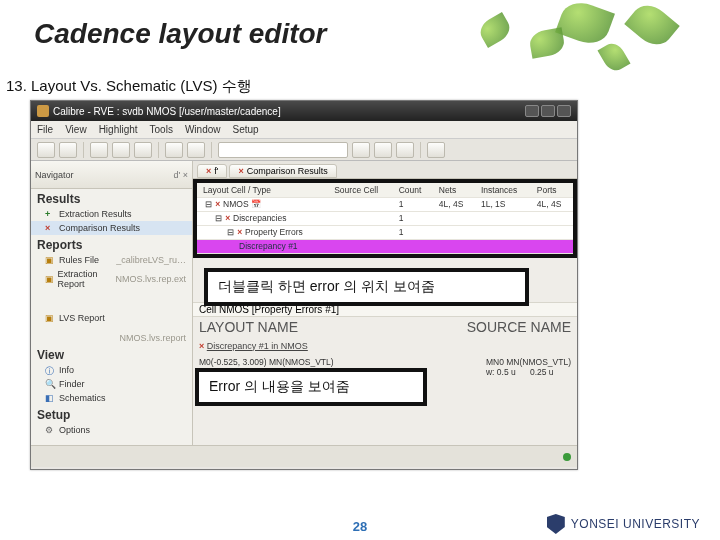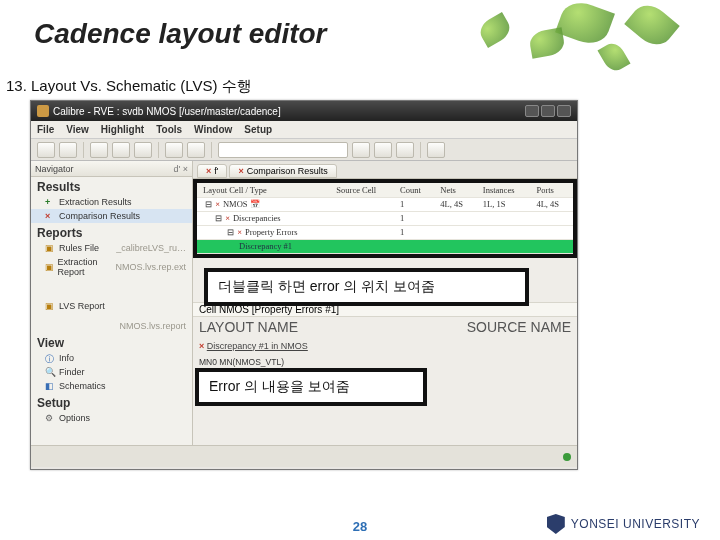--- a/index.html
+++ b/index.html
@@ -65,21 +65,20 @@
   .win-btn { width: 14px; height: 12px; background: #555; border: 1px solid #888; border-radius: 2px; }
   .menubar {
     height: 18px;
     background: #efede8;
     display: flex;
     align-items: center;
     padding: 0 6px;
     gap: 12px;
     border-bottom: 1px solid #ccc;
     color: #333;
-    font-weight: bold;
   }
   .toolbar {
     height: 22px;
     background: #e7e5df;
     display: flex;
     align-items: center;
     padding: 0 6px;
     gap: 4px;
     border-bottom: 1px solid #bbb;
   }
@@ -100,21 +99,21 @@
     height: calc(100% - 84px);
   }
   .nav {
     width: 162px;
     background: #f2f1ec;
     border-right: 1px solid #c7c4b9;
     display: flex;
     flex-direction: column;
   }
   .panel-hdr {
-    height: 16px;
+    height: 28px;
     background: linear-gradient(#f7f6f1,#e5e3da);
     border-bottom: 1px solid #c7c4b9;
     display: flex;
     align-items: center;
     padding: 0 4px;
     gap: 4px;
     color: #444;
     font-size: 9px;
   }
   .panel-hdr .x { margin-left: auto; color: #777; }
@@ -163,31 +162,30 @@
   .table-block {
     border: 4px solid #111;
     margin: 0;
     background: #fff;
   }
   table.mini {
     width: 100%;
     border-collapse: collapse;
     font-size: 8.5px;
     color: #333;
-    font-family: Liberation Serif, serif;
   }
   table.mini th, table.mini td {
     border-bottom: 1px solid #e6e4dc;
     padding: 1px 6px;
     text-align: left;
     height: 14px;
   }
   table.mini th { background: #f3f2ec; font-weight: normal; }
   .tree-row { display: flex; align-items: center; gap: 3px; padding: 0 2px; }
-  .row-sel { background: #22c55e; color: #234; padding-left: 8px; }
+  .row-sel { background: #d946ef; color: #234; padding-left: 8px; }
   .annot {
     position: absolute;
     background: #fff;
     border: 4px solid #111;
     padding: 6px 10px;
     font-size: 14px;
     color: #111;
     z-index: 5;
   }
   .annot.a1 { top: 268px; left: 204px; width: 325px; }
@@ -440,20 +438,24 @@
       </div>
       <div class="headers2">
         <span>LAYOUT NAME</span>
         <span>SOURCE NAME</span>
       </div>
       <div class="main-sub">
         <span class="g-x red">×</span>
         <u>Discrepancy #1 in NMOS</u>
       </div>
       <div class="err-detail">
+        <div>
+          <div>M0(-0.525, 3.009)  MN(NMOS_VTL)</div>
+          <div>w: 0.6 u</div>
+        </div>
         <div style="text-align:left">
           <div>MN0  MN(NMOS_VTL)</div>
           <div>
             <span>w: 0.5 u</span>
             &nbsp;&nbsp;&nbsp;&nbsp;
             <span>0.25 u</span>
           </div>
         </div>
       </div>
     </div>

